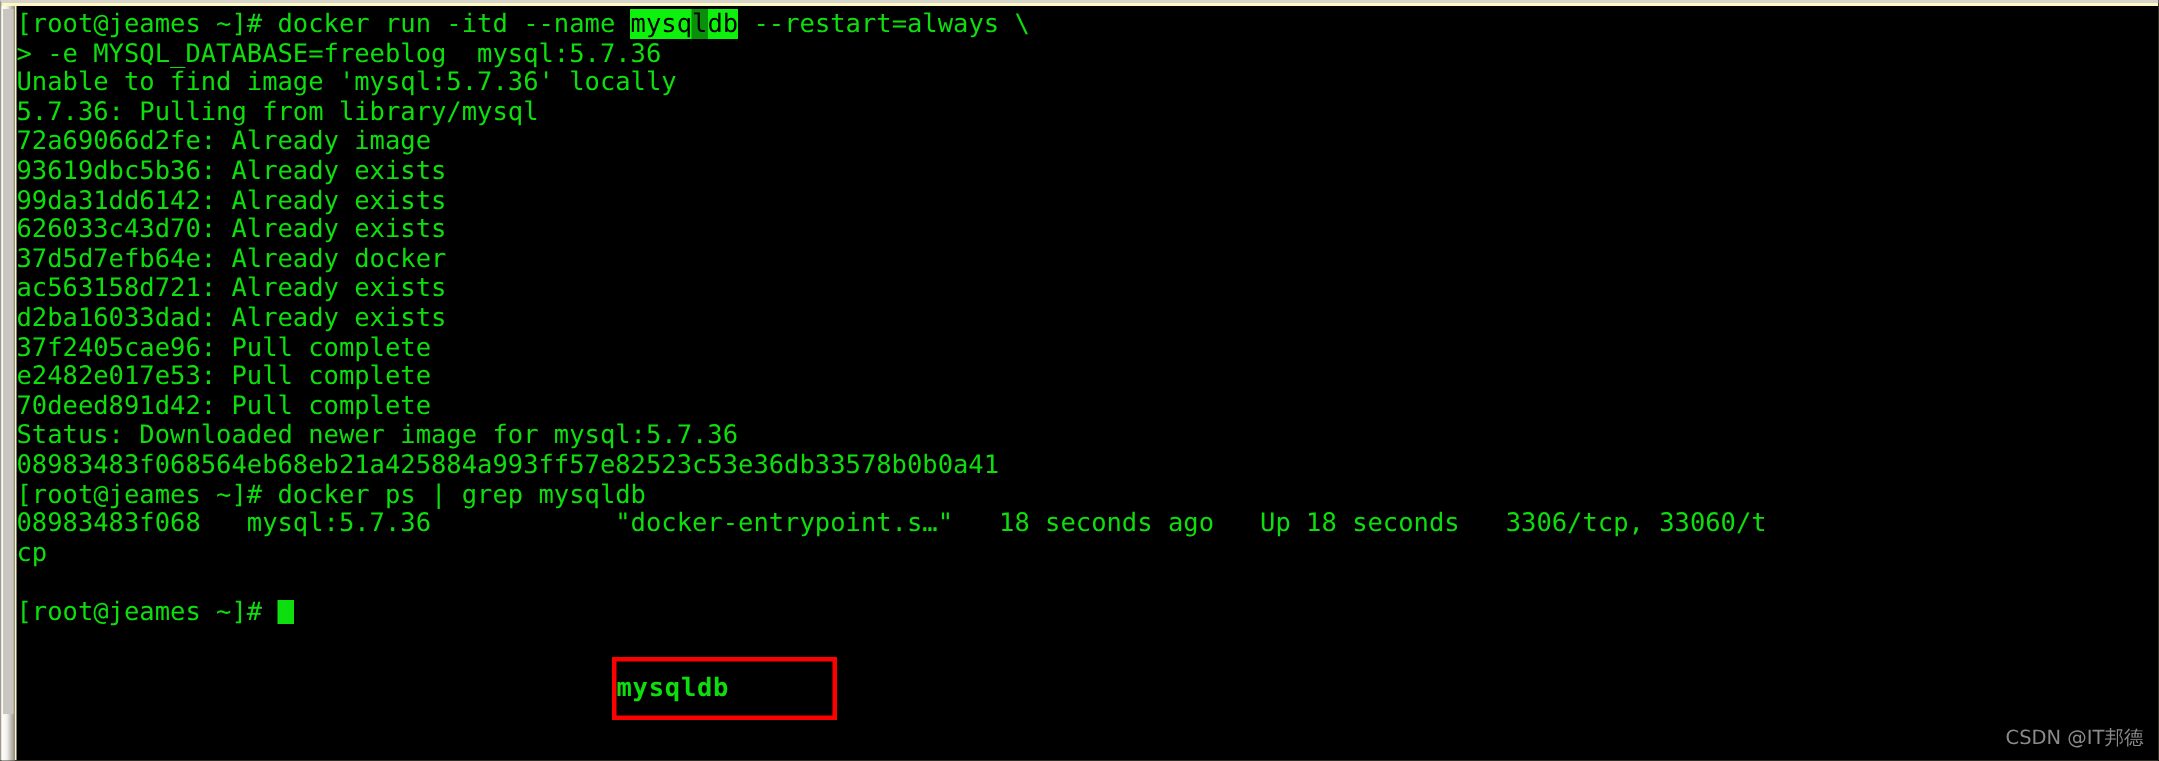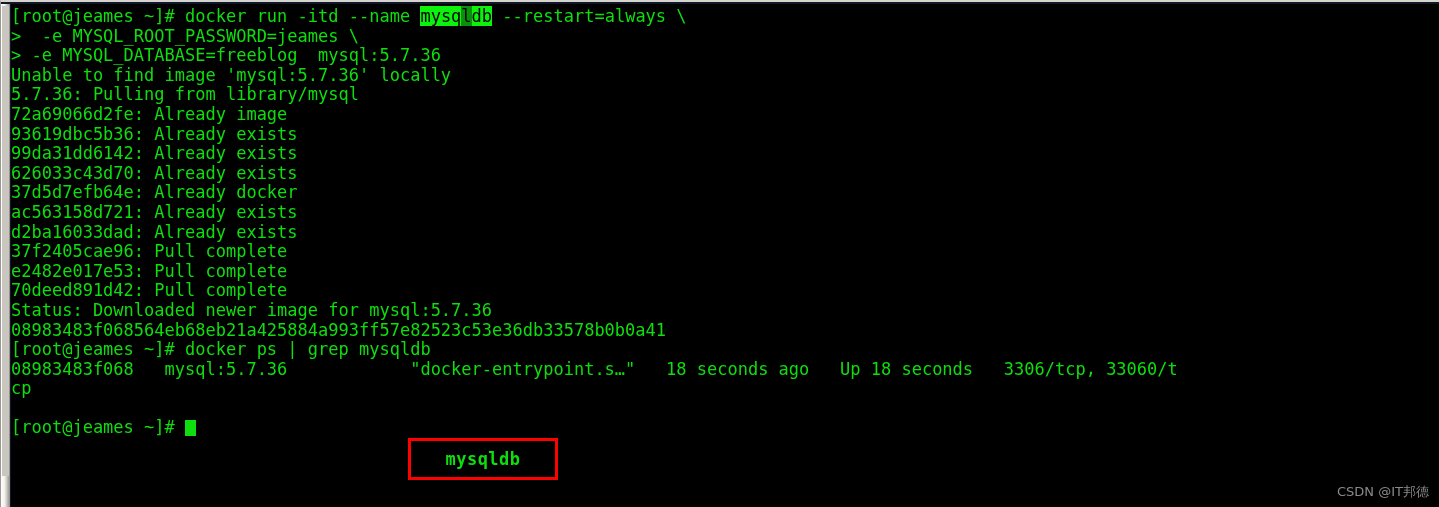--- a/index.html
+++ b/index.html
@@ -4,21 +4,21 @@
 <style>
   * { margin:0; padding:0; box-sizing:border-box; }
   html, body {
     width:1439px; height:507px;
     background:#000;
     overflow:hidden;
   }
   #terminal-window {
     position:relative;
     width:1439px; height:507px;
-    background:#0f172a;
+    background:#fef9c3;
     border-top:2px solid #d6d3cc;
     border-left:1px solid #9b9892;
     font-family:"DejaVu Sans Mono","Liberation Mono",monospace;
   }
   
   #scrollbar {
     position:absolute;
     left:0; top:2px;
     width:9px; height:505px;
     background:linear-gradient(to right,#ffffff 0%,#f2f0ec 40%,#b9b6b0 75%,#8d8a85 100%);
@@ -63,21 +63,20 @@
   }
   
   #annotation-box {
     position:absolute;
     left:407px; top:436px;
     width:150px; height:42px;
     border:3px solid #fe0000;
     background:#000000;
     display:flex;
     align-items:center;
-    justify-content:center;
   }
   #annotation-label {
     font-family:"DejaVu Sans Mono","Liberation Mono",monospace;
     font-size:17px;
     font-weight:bold;
     color:#0ede0e;
     letter-spacing:0.5px;
   }
   
   #watermark {
@@ -96,21 +95,20 @@
 <div id="terminal-window">
 
   <div id="scrollbar">
     <div id="scroll-thumb"></div>
   </div>
 
   <div id="screen">
 
     <div class="line"><span>[root@jeames ~]# docker run -itd --name </span><span class="hl"><span>mysq</span><span class="cursorcell">l</span><span>db</span></span><span> --restart=always \</span></div>
 
-    <div class="line">&gt;  -e MYSQL_ROOT_PASSWORD=jeames \</div>
     <div class="line">&gt; -e MYSQL_DATABASE=freeblog  mysql:5.7.36</div>
     <div class="line">Unable to find image 'mysql:5.7.36' locally</div>
     <div class="line">5.7.36: Pulling from library/mysql</div>
     <div class="line">72a69066d2fe: Already image</div>
     <div class="line">93619dbc5b36: Already exists</div>
     <div class="line">99da31dd6142: Already exists</div>
     <div class="line">626033c43d70: Already exists</div>
     <div class="line">37d5d7efb64e: Already docker</div>
     <div class="line">ac563158d721: Already exists</div>
     <div class="line">d2ba16033dad: Already exists</div>

